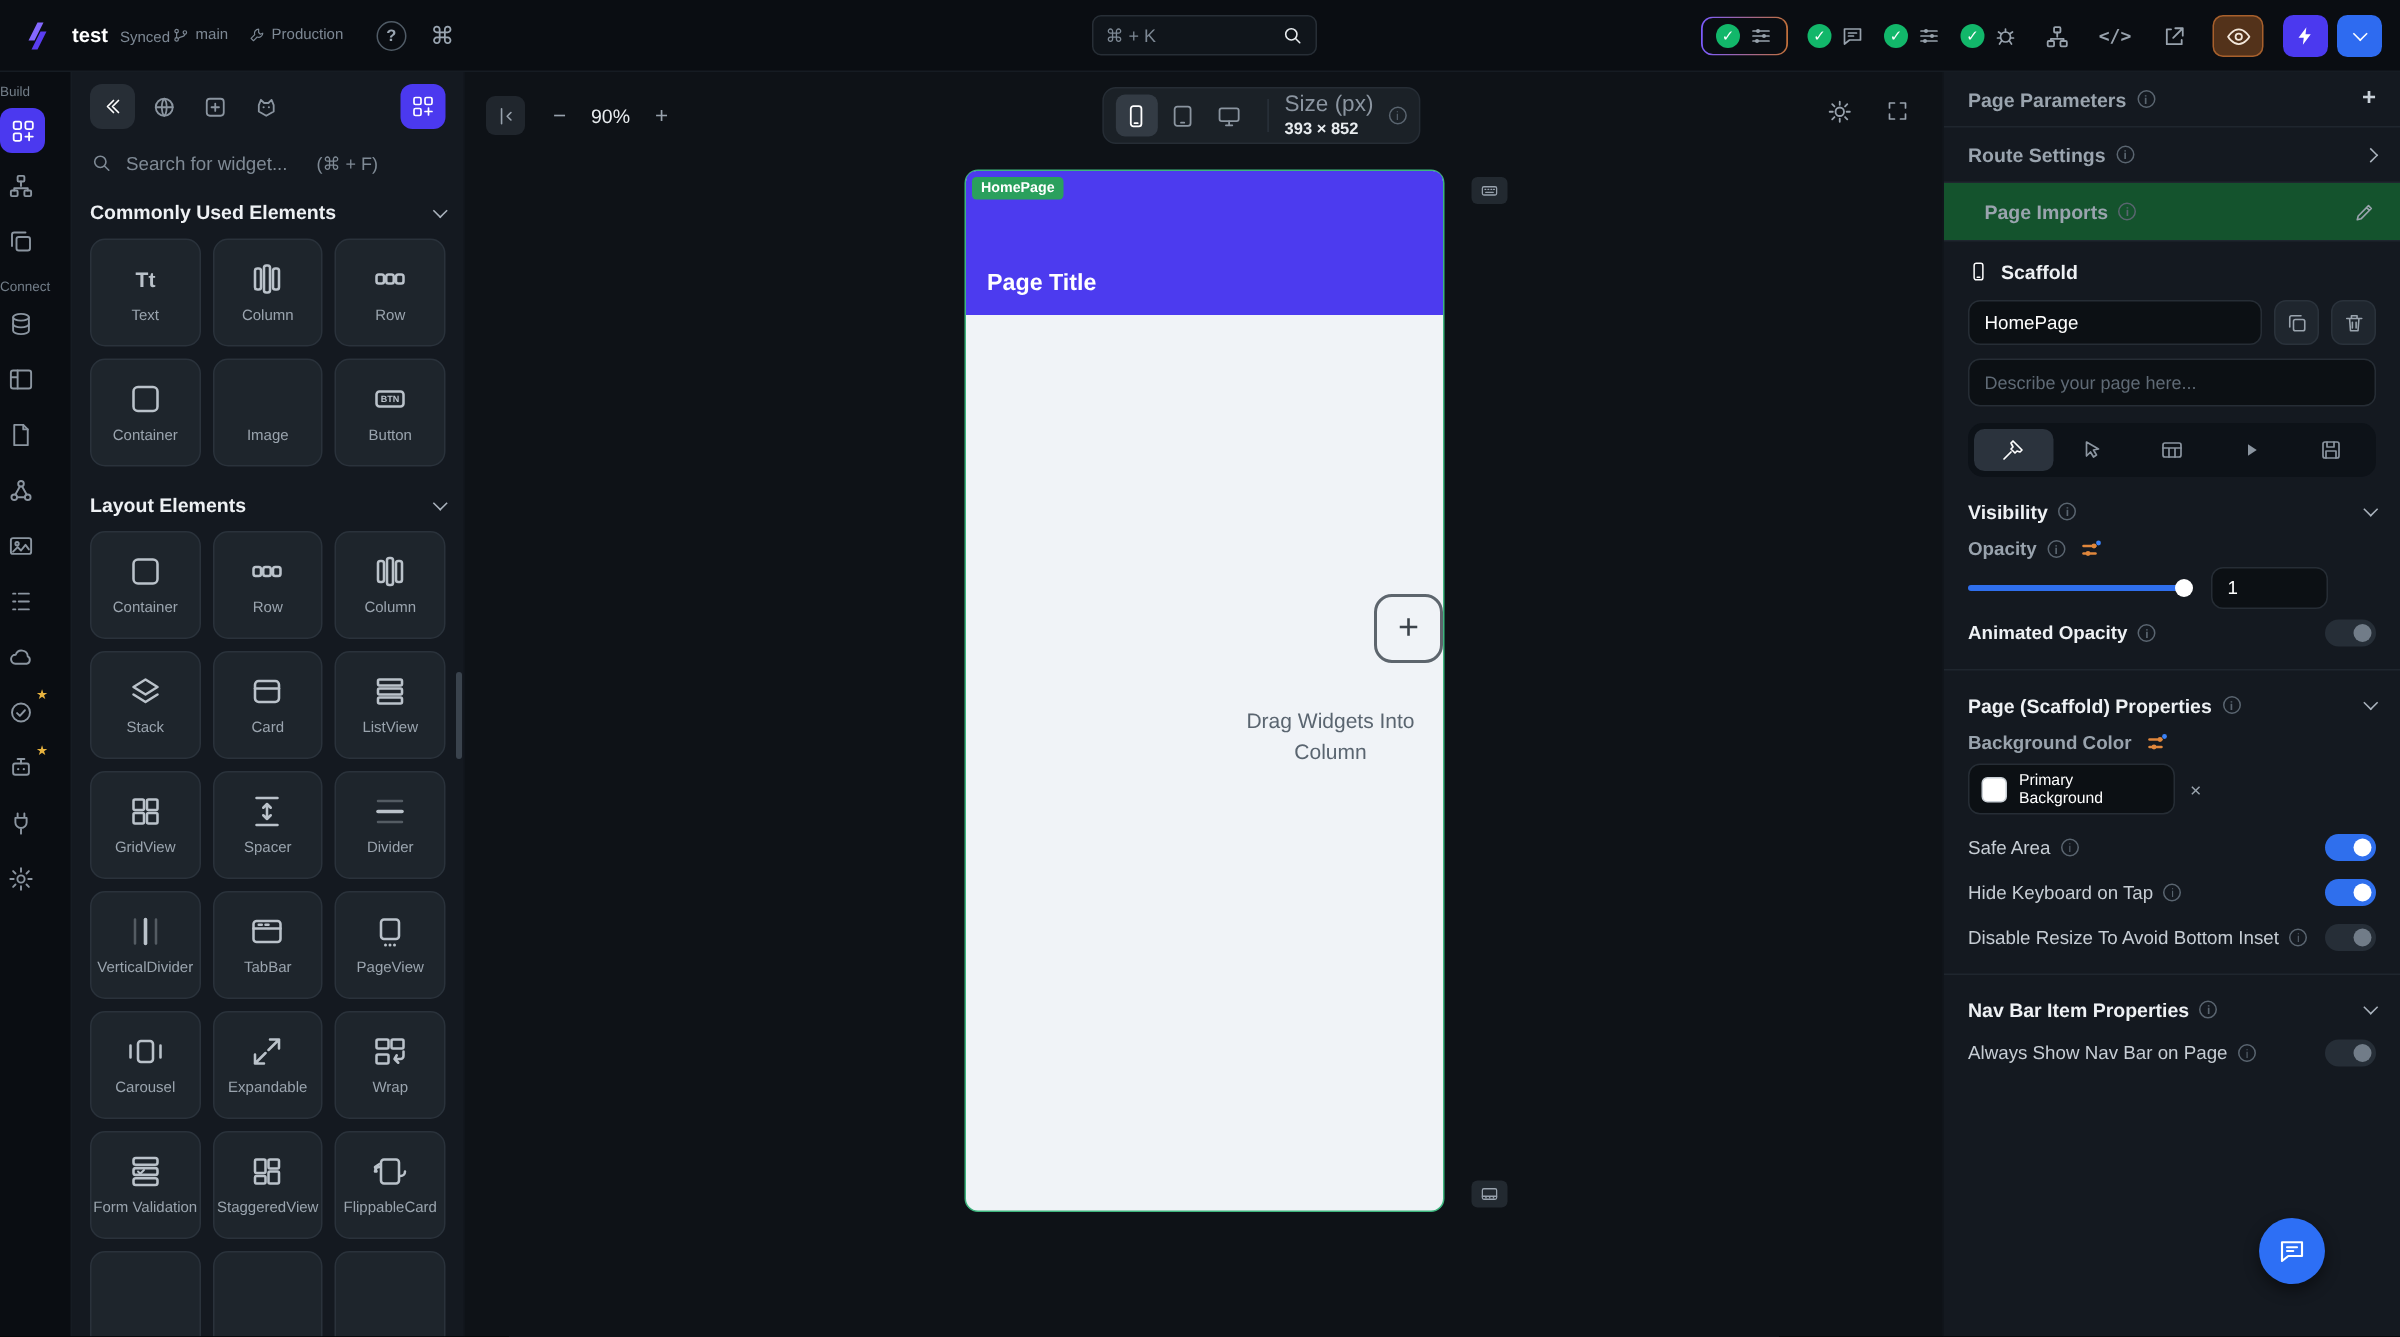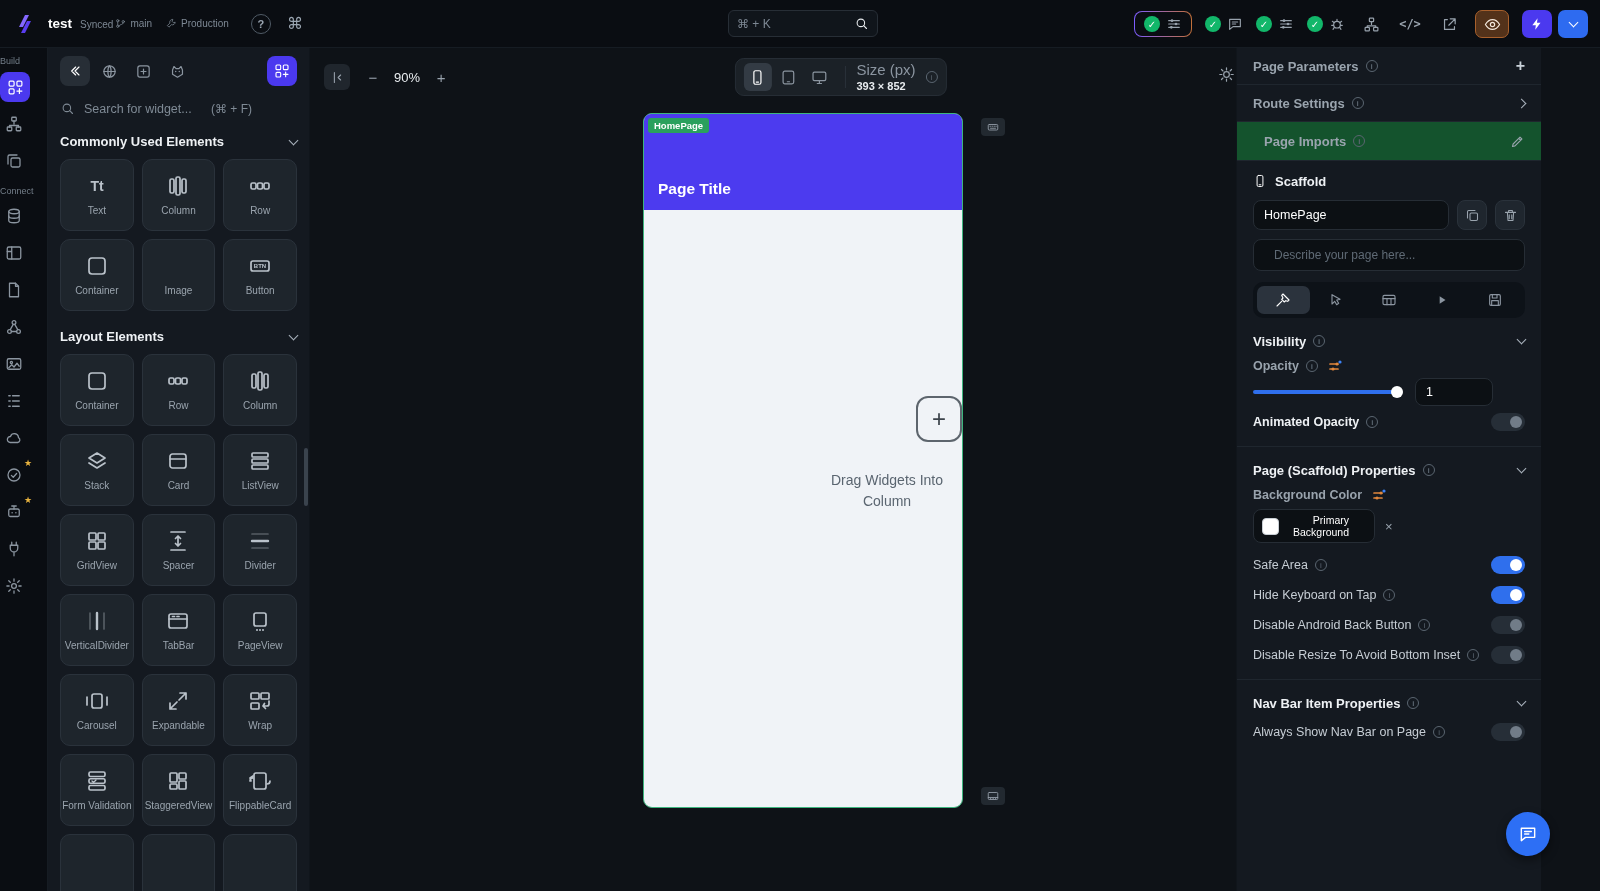--- a/index.html
+++ b/index.html
@@ -94,54 +94,54 @@
   .ph-title{position:absolute;left:14px;bottom:12px;color:#fff;font-size:15.5px;font-weight:600;}
   .ph-body{height:597px;display:flex;flex-direction:column;align-items:flex-end;justify-content:center;padding-bottom:110px;border-radius:0 0 7px 7px;}
   .ph-plus{width:46px;height:46px;border:2px solid #5d656d;border-radius:12px;display:flex;align-items:center;justify-content:center;color:#3c434b;font-size:24px;margin-bottom:28px;}
   .ph-plus::after{content:"+";}
   .ph-hint{width:150px;text-align:center;color:#5a6570;font-size:14px;line-height:1.45;}
   .sidebtn{position:absolute;left:671px;width:24px;height:18px;background:#222930;border-radius:4px;display:flex;align-items:center;justify-content:center;color:#98a2ad;}
   .sidebtn.top{top:70px;}
   .sidebtn.bottom{top:739px;}
 
   
-  #rpanel{position:absolute;left:1236px;top:48px;width:305px;height:843px;background:var(--bg1);border-left:1px solid #10151b;overflow:hidden;}
+  #rpanel{position:absolute;left:1295px;top:48px;width:305px;height:843px;background:var(--bg1);border-left:1px solid #10151b;overflow:hidden;}
   .rp-h{height:36px;display:flex;align-items:center;padding:0 16px;color:#9aa4ae;font-size:13px;font-weight:bold;}
   .rp-h.tall{height:38px;}
   .rp-h.hl{background:#14532d;padding-left:27px;}
   .rp-line{height:1px;background:var(--line);}
   .sp{flex:1;}
   .plus-ic{color:#c9d1d9;font-size:16px;}
   .plus-ic::after{content:"+";}
   .rp-block{padding:10px 16px 0;}
   .scafrow{display:flex;align-items:center;gap:8px;color:#eef1f4;font-size:13px;font-weight:600;height:20px;}
   .namerow{display:flex;align-items:center;gap:8px;margin-top:9px;}
   .nameinp{flex:1;height:30px;background:var(--inp);border:1px solid var(--inpline);border-radius:8px;color:#fff;font-size:12.5px;padding:0 10px;outline:none;min-width:0;}
   .sqbtn{width:30px;height:30px;background:#1f262e;border:1px solid #2a323b;border-radius:8px;display:flex;align-items:center;justify-content:center;color:#9aa4ae;flex:none;}
-  .descinp{width:100%;height:32px;background:var(--inp);border:1px solid var(--inpline);border-radius:8px;color:#cdd4db;font-size:12px;padding:0 20px;outline:none;margin-top:9px;}
+  .descinp{width:100%;height:32px;background:var(--inp);border:1px solid var(--inpline);border-radius:8px;color:#cdd4db;font-size:12px;padding:0 10px;outline:none;margin-top:9px;}
   .descinp::placeholder{color:#5f6a75;}
   .tabrow{margin-top:11px;background:#0d1218;border-radius:10px;padding:4px;display:flex;}
   .tslot{flex:1;height:28px;display:flex;align-items:center;justify-content:center;color:#8b95a0;border-radius:7px;}
   .tslot.active{background:#2b333d;color:#fff;}
   .rp-sec{display:flex;align-items:center;padding:0 16px;height:26px;margin-top:10px;color:#eef1f4;font-size:13px;font-weight:bold;}
   .rp-sec .chv, .rp-h .chv{color:#aab3bd;}
   .rp-sub{display:flex;align-items:center;padding:0 16px;height:20px;margin-top:2px;color:#99a3ad;font-size:12.5px;font-weight:600;}
   .rp-prop{display:flex;align-items:center;padding:0 16px;height:28px;margin-top:2px;color:#c6cdd4;font-size:12.5px;}
   .rp-prop.bold{color:#eef1f4;font-weight:bold;}
   .tgl{width:34px;height:18px;border-radius:9px;background:#262e37;position:relative;flex:none;}
   .tgl::after{content:"";position:absolute;width:12px;height:12px;border-radius:50%;background:#717c88;top:3px;right:3px;}
   .tgl.on{background:var(--blue);}
   .tgl.on::after{background:#fff;}
   .sliderrow{display:flex;align-items:center;padding:0 16px;height:28px;margin-top:2px;}
   .sld{position:relative;width:148px;height:4px;border-radius:2px;background:var(--blue);}
   .sld::after{content:"";position:absolute;right:-2px;top:-4px;width:12px;height:12px;border-radius:50%;background:#fff;}
   .opval{width:78px;height:28px;background:var(--inp);border:1px solid var(--inpline);border-radius:8px;color:#fff;font-size:12.5px;padding:0 10px;outline:none;margin-left:14px;}
   .varic{margin-left:10px;flex:none;}
   .chiprow{display:flex;align-items:center;padding:0 16px;margin-top:4px;height:34px;}
-  .chip{display:flex;align-items:center;background:var(--inp);border:1px solid var(--inpline);border-radius:8px;padding:4px 8px;gap:8px;width:122px;height:34px;text-align:right;}
+  .chip{display:flex;align-items:center;background:var(--inp);border:1px solid var(--inpline);border-radius:8px;padding:4px 8px;gap:8px;width:138px;height:34px;}
   .swatch{width:17px;height:17px;background:#fff;border:1px solid #c9cfd5;border-radius:4px;flex:none;}
   .chiplab{font-size:10.5px;color:#fff;line-height:1.15;width:62px;}
   .chipx{margin-left:auto;color:#9aa4ae;font-size:13px;}
   .chipx::after{content:"×";}
   .fab{position:absolute;left:1506px;top:812px;width:44px;height:44px;border-radius:50%;background:#2d6ff5;display:flex;align-items:center;justify-content:center;color:#fff;box-shadow:0 4px 10px rgba(0,0,0,.45);}
 </style>
 </head>
 <body>
 
 <svg width="0" height="0" style="position:absolute">
@@ -979,26 +979,20 @@
       <span class="sp"></span>
       <span class="tgl on"></span>
     </div>
     <div class="rp-prop">
       <span>Hide Keyboard on Tap</span>
       <span class="inf"></span>
       <span class="sp"></span>
       <span class="tgl on"></span>
     </div>
     <div class="rp-prop">
-      <span>Disable Android Back Button</span>
-      <span class="inf"></span>
-      <span class="sp"></span>
-      <span class="tgl"></span>
-    </div>
-    <div class="rp-prop">
       <span>Disable Resize To Avoid Bottom Inset</span>
       <span class="inf"></span>
       <span class="sp"></span>
       <span class="tgl"></span>
     </div>
     <div class="rp-line" style="margin-top:10px"></div>
 
     <div class="rp-sec">
       <span>Nav Bar Item Properties</span>
       <span class="inf"></span>

